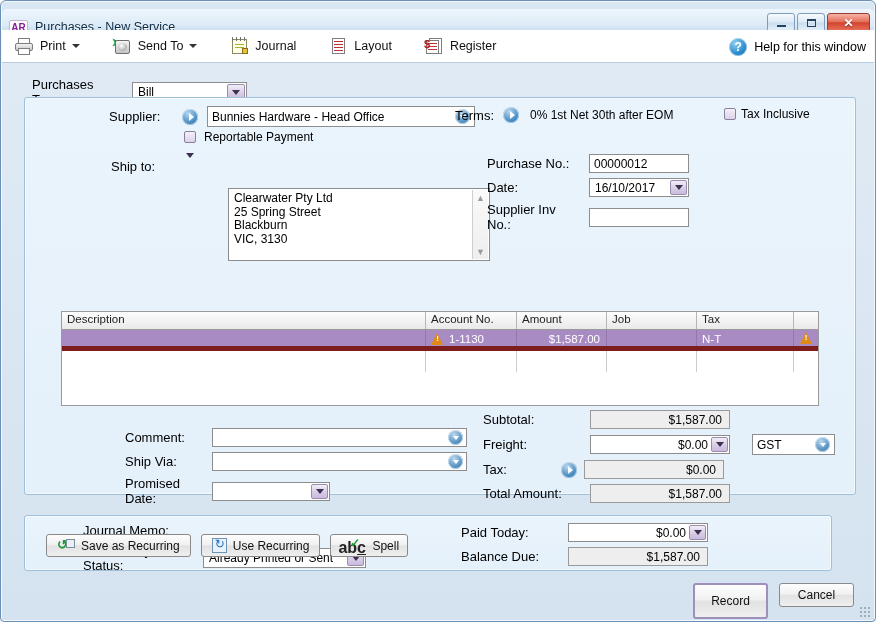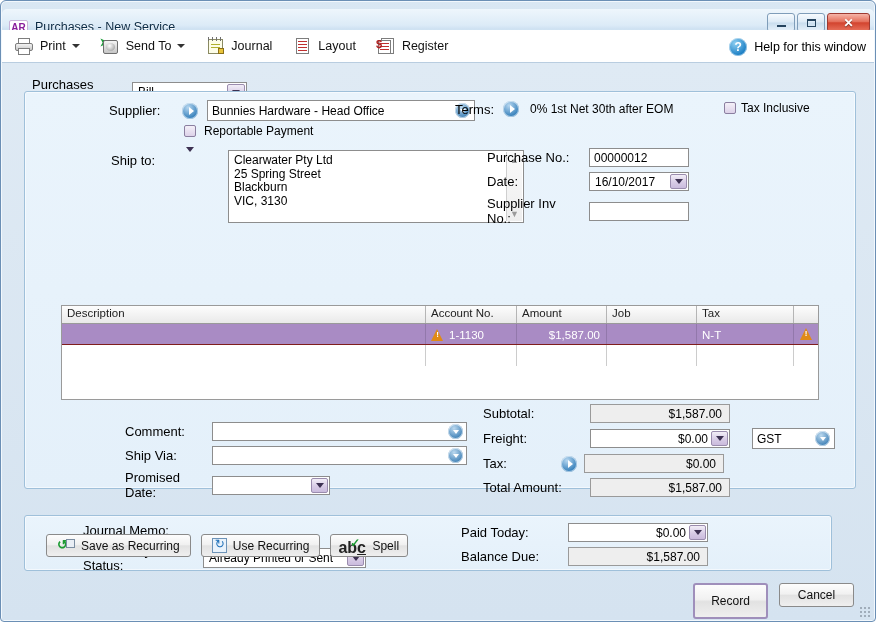--- a/index.html
+++ b/index.html
@@ -51,21 +51,21 @@
   }
   .glyph-min { width:9px; height:2px; background:#24435e; margin-top:6px; }
   .glyph-max { width:9px; height:8px; border:1px solid #24435e; border-top-width:2px; }
   .glyph-close { color:#fff; font-size:12px; font-weight:bold; line-height:1;
                  text-shadow:0 1px 1px rgba(0,0,0,.45); }
 
   
   #toolbar {
     position:absolute; left:1px; top:29px; right:1px; height:33px;
     background:#ffffff; border-bottom:1px solid #b9cde0;
-    display:flex; align-items:center;
+    display:flex; align-items:center;gap:12px;
   }
   .tbtn {
     display:flex; align-items:center; height:26px; padding:0 7px; margin-left:4px;
     border:1px solid transparent; border-radius:3px; cursor:default;
     white-space:nowrap;
   }
   .tbtn .lbl { margin-left:6px; font-size:12.5px; color:#111; }
   .caret { margin-left:6px; width:0;height:0;border-left:4px solid transparent;
            border-right:4px solid transparent;border-top:4px solid #333; }
   .help {
@@ -166,33 +166,33 @@
     background:linear-gradient(180deg,#f4f0f8,#ddd2e9); flex:none;
   }
 
   
   .panel {
     position:absolute; background:#e9f3fb;
     border:1px solid #9fc0da;
     border-radius:3px;
     box-shadow: 0 0 0 1px rgba(255,255,255,.55) inset;
   }
-  #panel-main { left:22px; top:28px; width:832px; height:398px;
+  #panel-main { left:22px; top:34px; width:832px; height:398px;
                 background:linear-gradient(180deg,#eaf4fc 0%, #e4f0fa 100%); }
   #panel-journal { left:22px; top:452px; width:808px; height:56px;
                 background:linear-gradient(180deg,#eaf4fc 0%, #e4f0fa 100%); }
 
   
   #grid { position:absolute; left:36px; top:213px; width:758px; height:95px;
           background:#fff; border:1px solid #9a9a9a; }
   #grid-head { display:flex; height:18px; background:linear-gradient(180deg,#fdfdfd,#e9e9e9);
                border-bottom:1px solid #9a9a9a; }
   #grid-head .gh { border-right:1px solid #b5b5b5; padding:1px 0 0 5px; font-size:11.5px; color:#222;
                    overflow:hidden; white-space:nowrap; }
-  .grow { display:flex; height:21px; border-bottom:1px solid #7f1d1d; }
+  .grow { display:flex; height:21px; border-bottom:5px solid #7f1d1d; }
   .grow .gc { border-right:1px solid #b9b0c6; padding:2px 4px 0 5px; font-size:11.5px;
               overflow:hidden; white-space:nowrap; display:flex; align-items:center; }
   .grow.sel { background:#a98bc4; color:#fff; }
   .grow.sel .gc { border-right-color:#9278ab; }
   .grow.empty { background:#fff; border-bottom:none; }
   .grow.empty .gc { border-right:1px solid #cccccc; }
   .warn {
     width:13px;height:12px;flex:none;margin-right:5px;position:relative;
   }
   .warn::before {
@@ -350,21 +350,21 @@
       </div>
 
       <div style="position:absolute; left:699px; top:9px; display:flex; align-items:center;">
         <span class="cbx"></span>
         <span style="margin-left:5px;">Tax Inclusive</span>
       </div>
 
       <div style="position:absolute; left:86px; top:58px; display:flex; align-items:flex-start;gap:16px;">
         <div class="lab" style="width:52px; padding-top:3px;">Ship to:</div>
         <span class="arrow-sq" style="position:relative; right:auto; top:2px; margin-left:7px; width:19px; height:18px;"><span class="tri"></span></span>
-        <div style="position:relative; margin-left:7px; width:296px; height:73px; background:#fff; border:1px solid #8d8d8d;">
+        <div style="position:relative; margin-left:7px; width:262px; height:73px; background:#fff; border:1px solid #8d8d8d;margin-top:32px;">
           <div style="padding:3px 20px 0 5px; font-size:12px; line-height:13.6px; white-space:pre-line;">Clearwater Pty Ltd
 25 Spring Street
 Blackburn
 VIC, 3130</div>
           <div class="scr">
             <div class="ar">▲</div>
             <div style="position:absolute;bottom:0;left:0;right:0;" class="ar">▼</div>
           </div>
         </div>
       </div>

